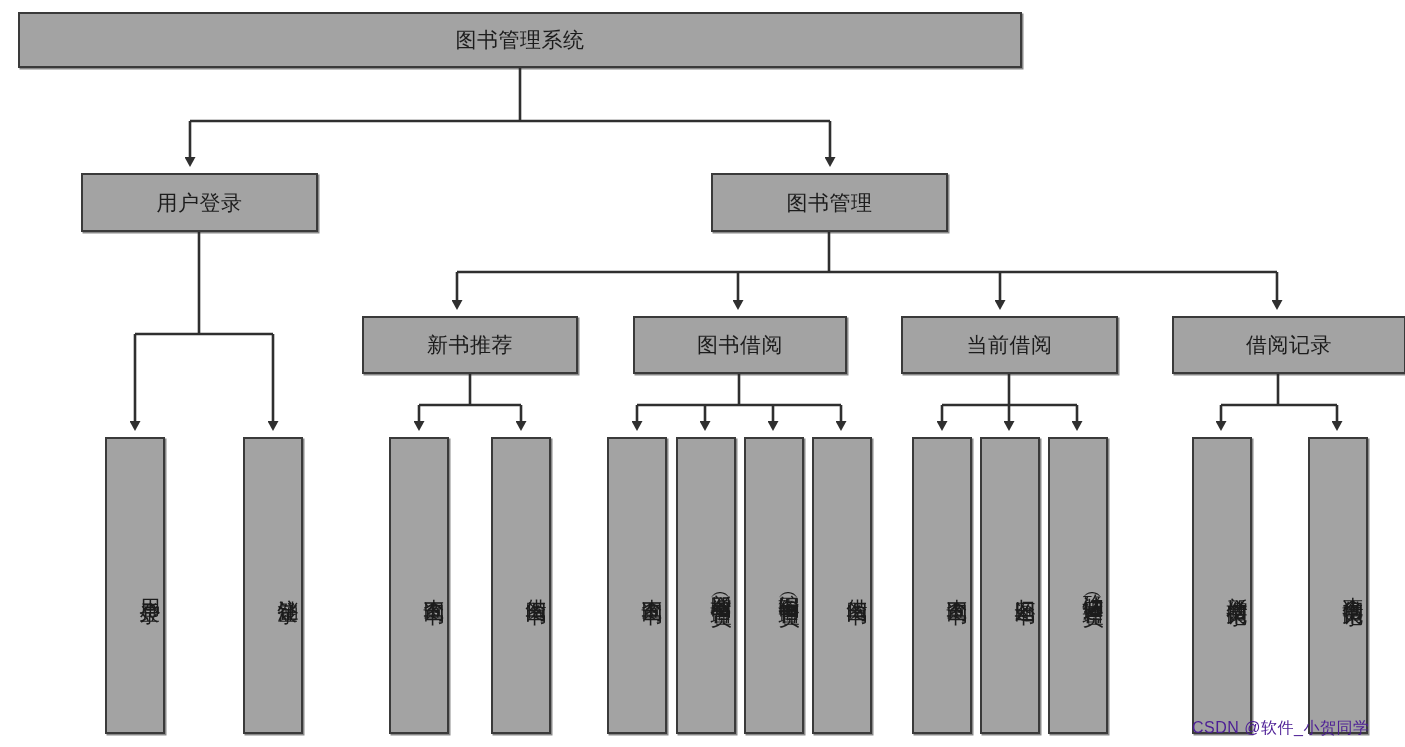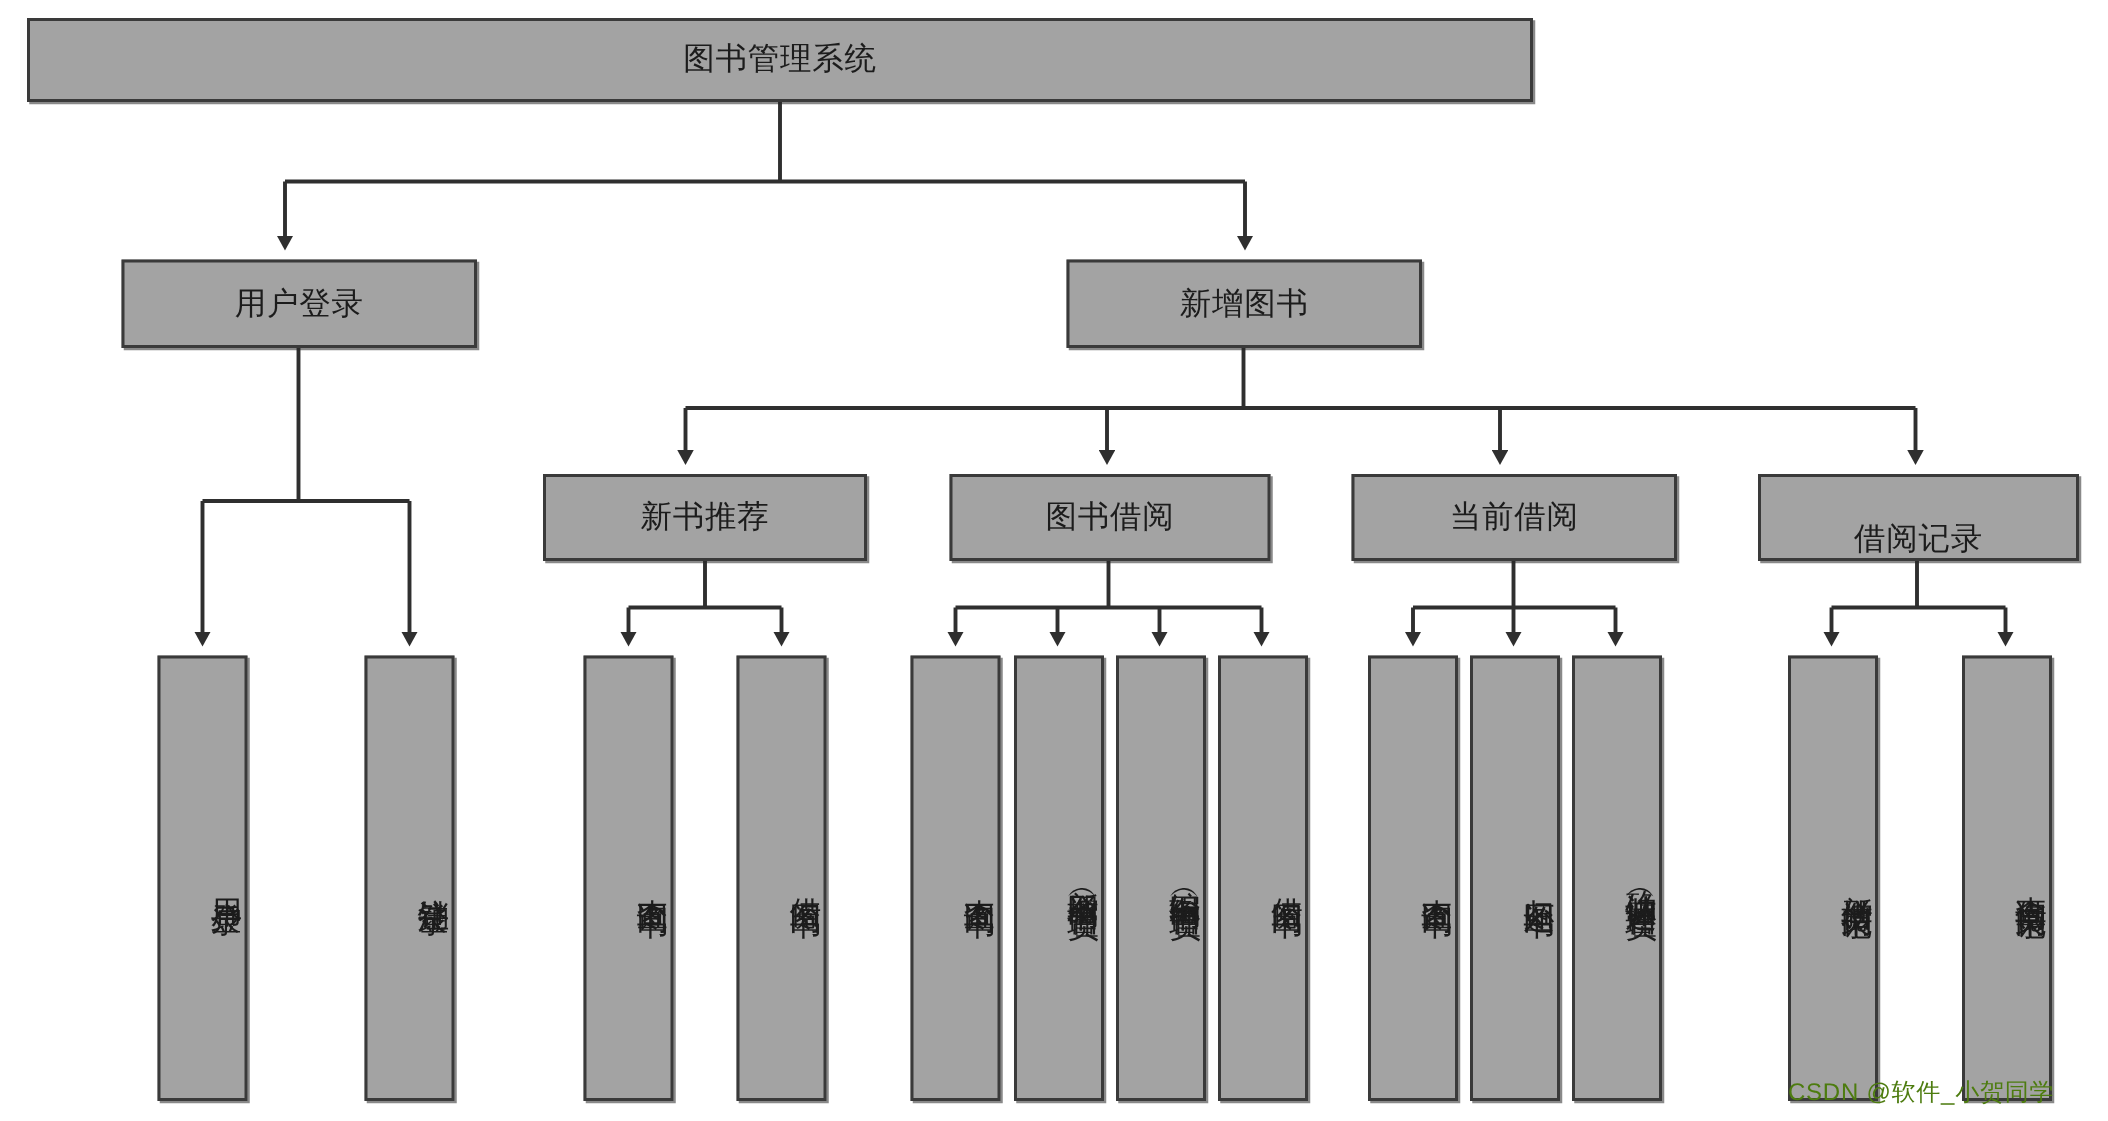--- a/index.html
+++ b/index.html
@@ -51,21 +51,21 @@
     align-items: flex-start;
     justify-content: center;
     letter-spacing: 2px;
   }
   .node.vert span {
     display: block;
   }
   .watermark {
     position: absolute;
     font-size: 16px;
-    color: #4d7c0f;
+    color: #4c1d95;
     white-space: nowrap;
     letter-spacing: 0.5px;
   }
 </style>
 </head>
 <body>
 
 <div id="canvas">
 
   <svg id="wires" viewBox="0 0 1405 747" xmlns="http://www.w3.org/2000/svg">
@@ -119,33 +119,33 @@
   </svg>
 
   <div class="node horiz" style="left:18px; top:12px; width:1004px; height:56px;">
     <span>图书管理系统</span>
   </div>
 
   <div class="node horiz" style="left:81px; top:173px; width:237px; height:59px;">
     <span>用户登录</span>
   </div>
   <div class="node horiz" style="left:711px; top:173px; width:237px; height:59px;">
-    <span>新增图书</span>
+    <span>图书管理</span>
   </div>
 
   <div class="node horiz" style="left:362px; top:316px; width:216px; height:58px;">
     <span>新书推荐</span>
   </div>
   <div class="node horiz" style="left:633px; top:316px; width:214px; height:58px;">
     <span>图书借阅</span>
   </div>
   <div class="node horiz" style="left:901px; top:316px; width:217px; height:58px;text-align:center;">
     <span>当前借阅</span>
   </div>
-  <div class="node horiz" style="left:1172px; top:316px; width:214px; height:58px;align-items:flex-end;">
+  <div class="node horiz" style="left:1172px; top:316px; width:234px; height:58px;">
     <span>借阅记录</span>
   </div>
 
   <div class="node vert" style="left:105px; top:437px; width:60px; height:297px;">
     <span>用户登录</span>
   </div>
   <div class="node vert" style="left:243px; top:437px; width:60px; height:297px;">
     <span>注销登录</span>
   </div>
 

